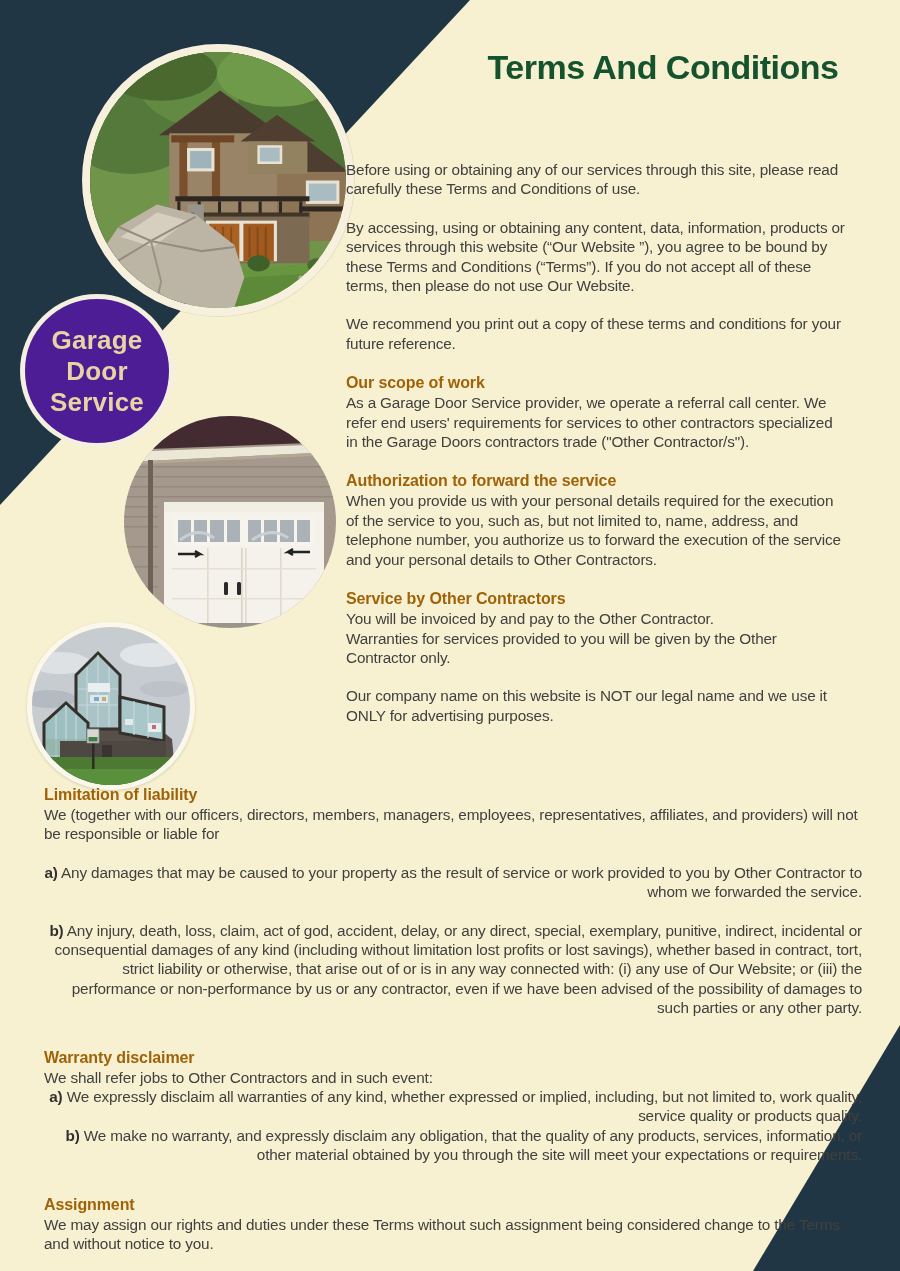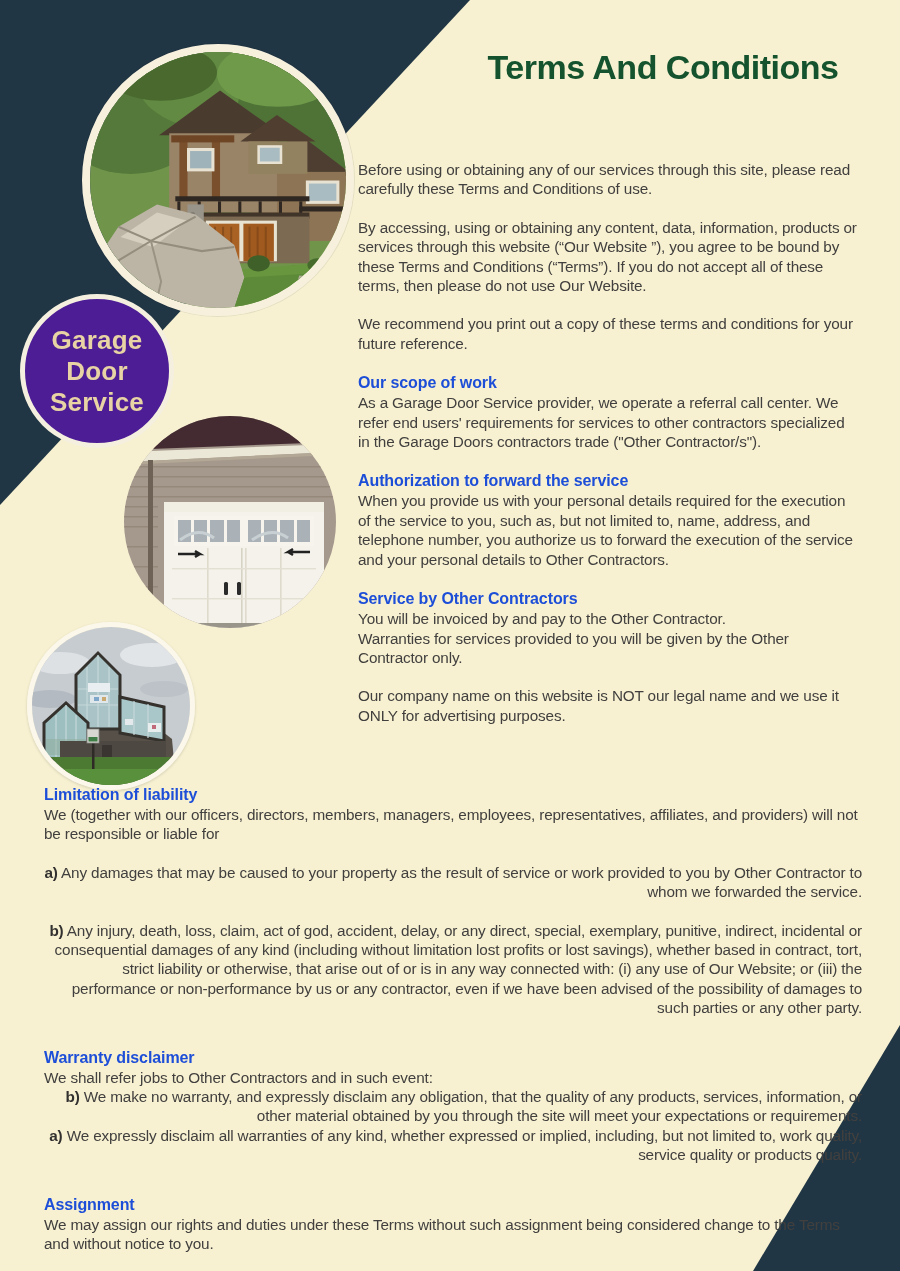--- a/index.html
+++ b/index.html
@@ -39,33 +39,33 @@
   }
   
   .page-title{
     position:absolute;left:426px;top:48px;width:474px;
     text-align:center;
     font-size:34px;font-weight:bold;letter-spacing:-.5px;
     color:#14532d;
   }
   
   .right-col{
-    position:absolute;left:358px;top:160px;width:500px;
+    position:absolute;left:346px;top:160px;width:500px;
   }
   .bottom-block{
     position:absolute;left:44px;top:786px;width:818px;
   }
   .body-text, .line, .item{
     font-size:15.3px;line-height:19.4px;color:#42403e;letter-spacing:-.15px;
   }
   .para{margin:0 0 19px 0;}
   .para.tight{margin-bottom:0;}
   .section-heading{
     margin:21px 0 1px 0;
-    font-size:16px;font-weight:bold;color:#1d4ed8;letter-spacing:-.1px;
+    font-size:16px;font-weight:bold;color:#a16207;letter-spacing:-.1px;
   }
   .section-heading.first{margin-top:0;}
   .note{margin-top:19px;}
   .item{margin:19px 0 0 0;text-align:right;}
   .item.flush{margin-top:0;}
   .item b, .line b{color:#33312f;}
   .gap-sect{margin-top:31px;}
 </style>
 </head>
 <body>
@@ -264,20 +264,20 @@
   </div>
 
   <div class="bottom-block">
     <h3 class="section-heading first">Limitation of liability</h3>
     <div class="body-text">We (together with our officers, directors, members, managers, employees, representatives, affiliates, and providers) will not be responsible or liable for</div>
     <div class="item"><b>a)</b> <span>Any damages that may be caused to your property as the result of service or work provided to you by Other Contractor to whom we forwarded the service.</span></div>
     <div class="item"><b>b)</b> <span>Any injury, death, loss, claim, act of god, accident, delay, or any direct, special, exemplary, punitive, indirect, incidental or consequential damages of any kind (including without limitation lost profits or lost savings), whether based in contract, tort, strict liability or otherwise, that arise out of or is in any way connected with: (i) any use of Our Website; or (iii) the performance or non-performance by us or any contractor, even if we have been advised of the possibility of damages to such parties or any other party.</span></div>
 
     <h3 class="section-heading gap-sect">Warranty disclaimer</h3>
     <div class="body-text">We shall refer jobs to Other Contractors and in such event:</div>
+    <div class="item flush"><b>a)</b> <span>We expressly disclaim all warranties of any kind, whether expressed or implied, including, but not limited to, work quality, service quality or products quality.</span></div>
     <div class="item flush"><b>b)</b> <span>We make no warranty, and expressly disclaim any obligation, that the quality of any products, services, information, or other material obtained by you through the site will meet your expectations or requirements.</span></div>
-    <div class="item flush"><b>a)</b> <span>We expressly disclaim all warranties of any kind, whether expressed or implied, including, but not limited to, work quality, service quality or products quality.</span></div>
 
     <h3 class="section-heading gap-sect">Assignment</h3>
     <div class="body-text">We may assign our rights and duties under these Terms without such assignment being considered change to the Terms and without notice to you.</div>
   </div>
 
 </div>
 
 </body></html>

